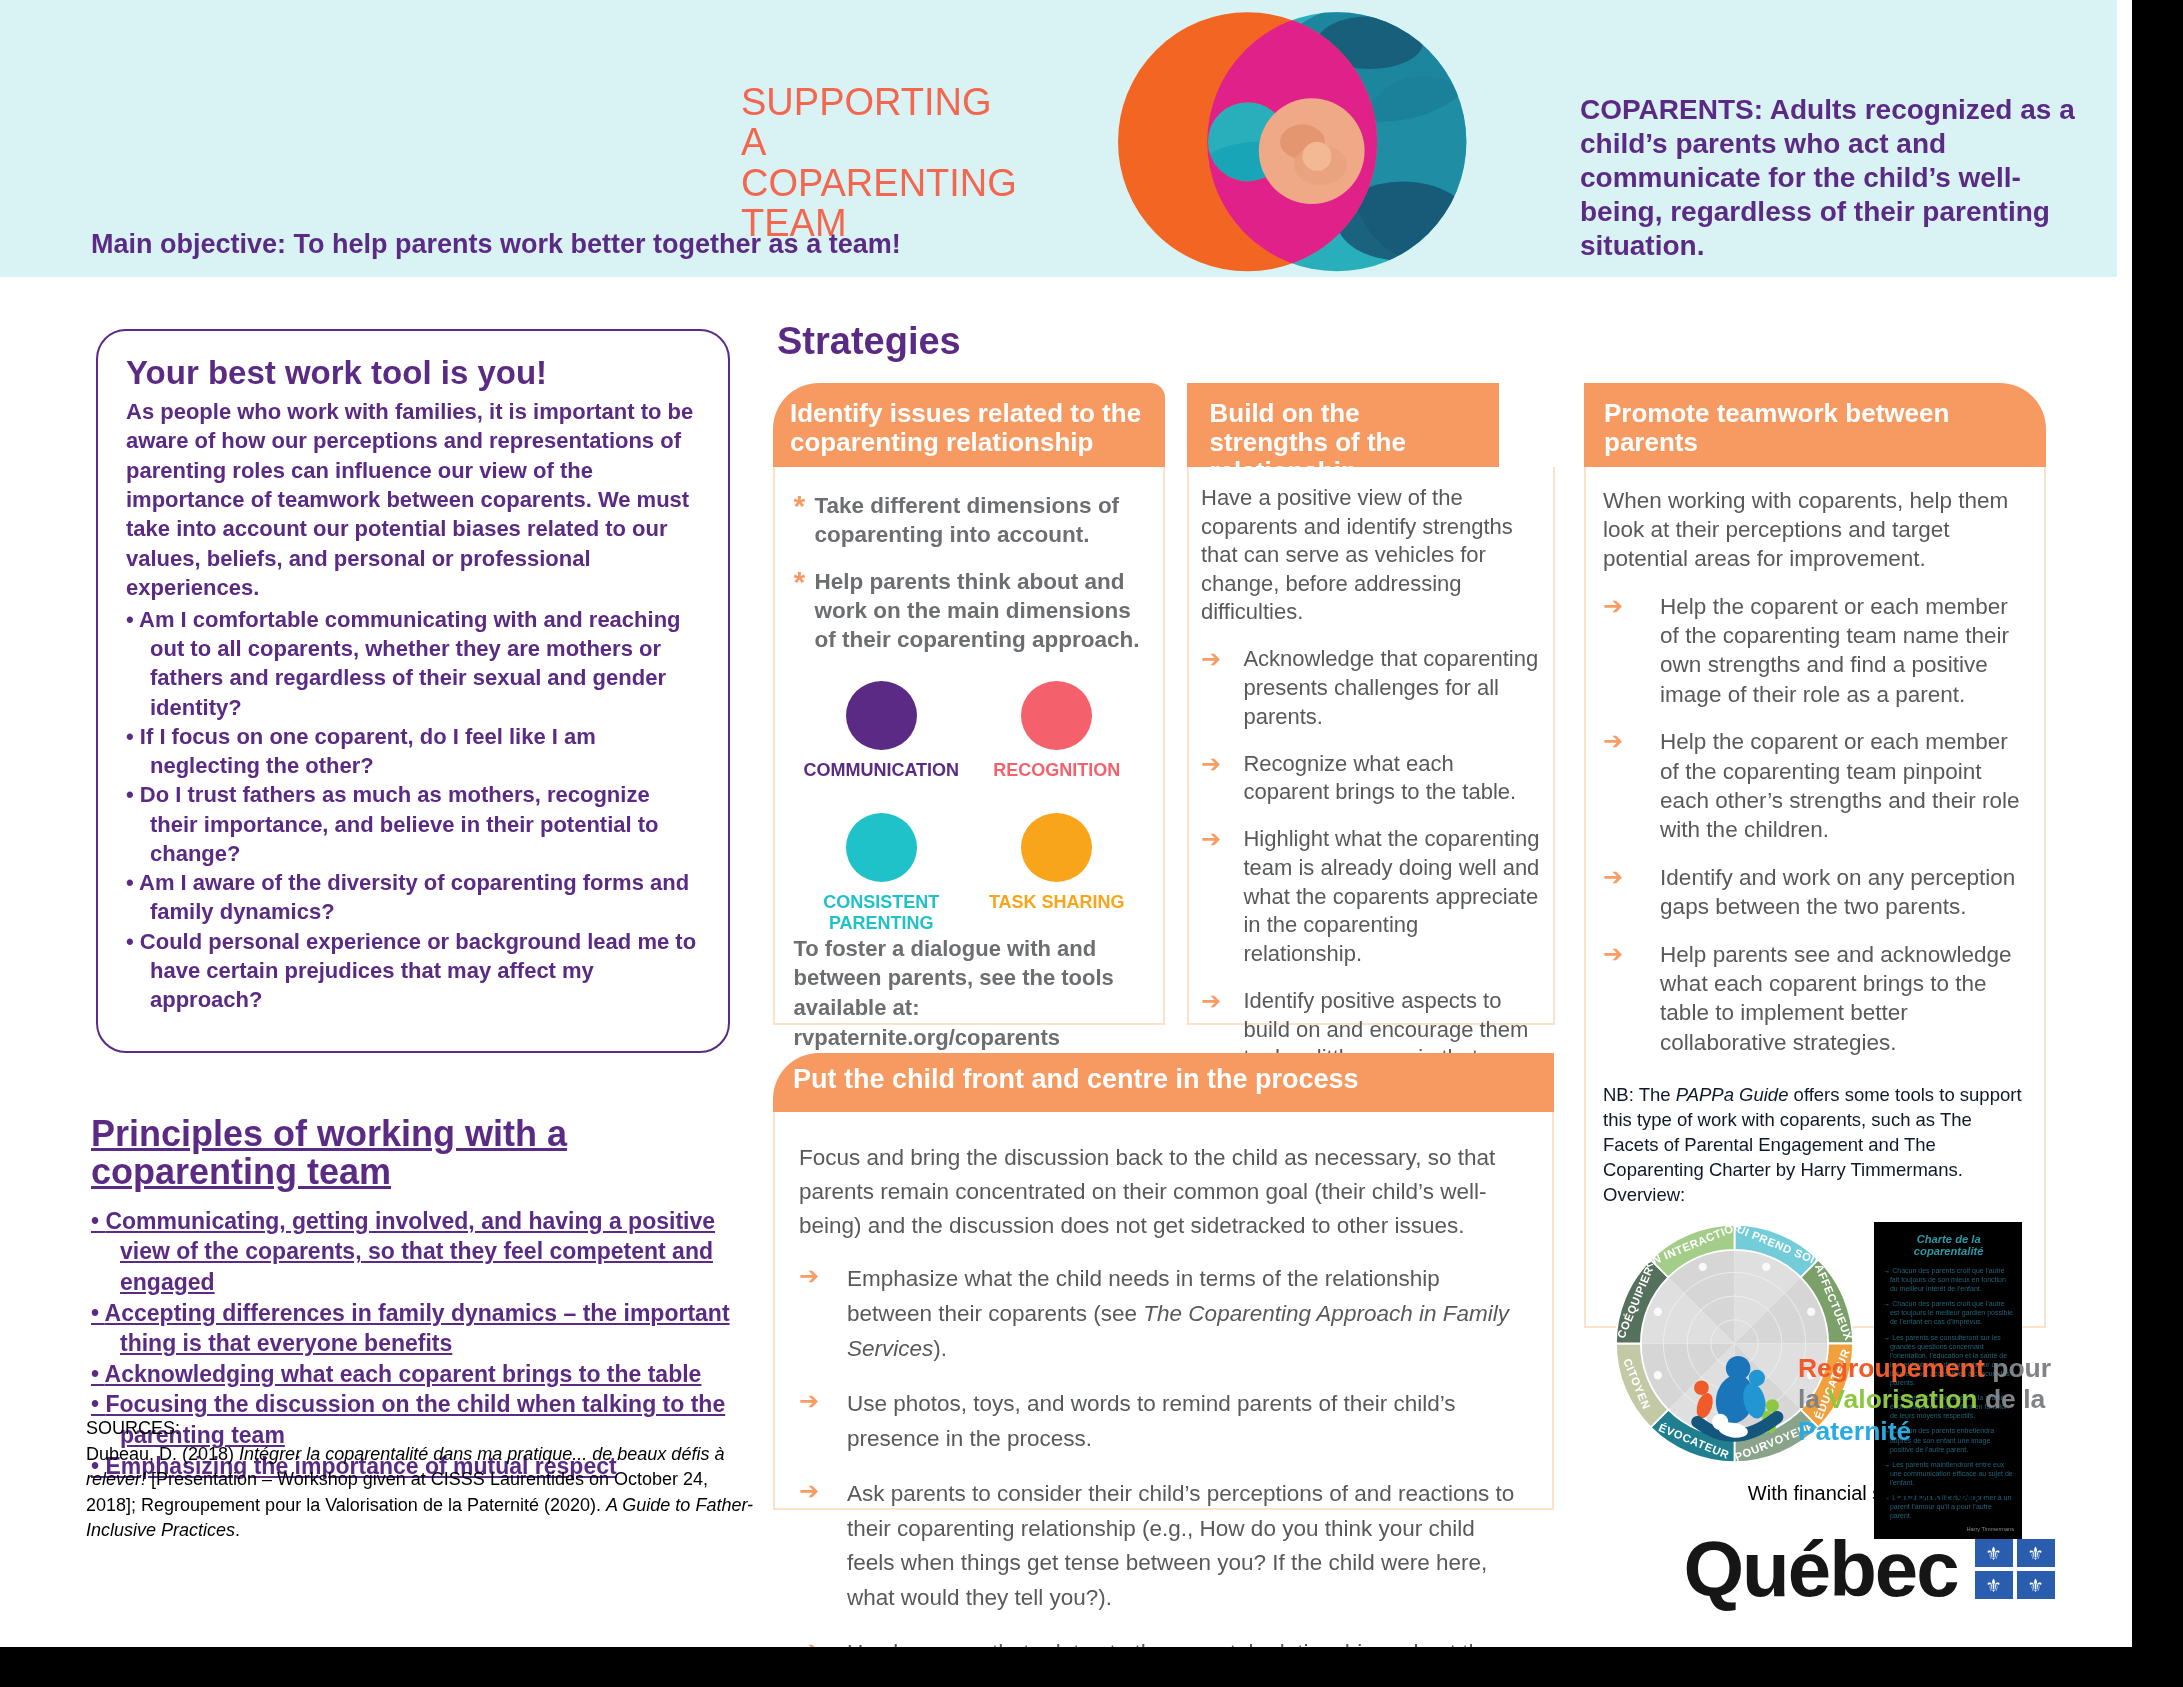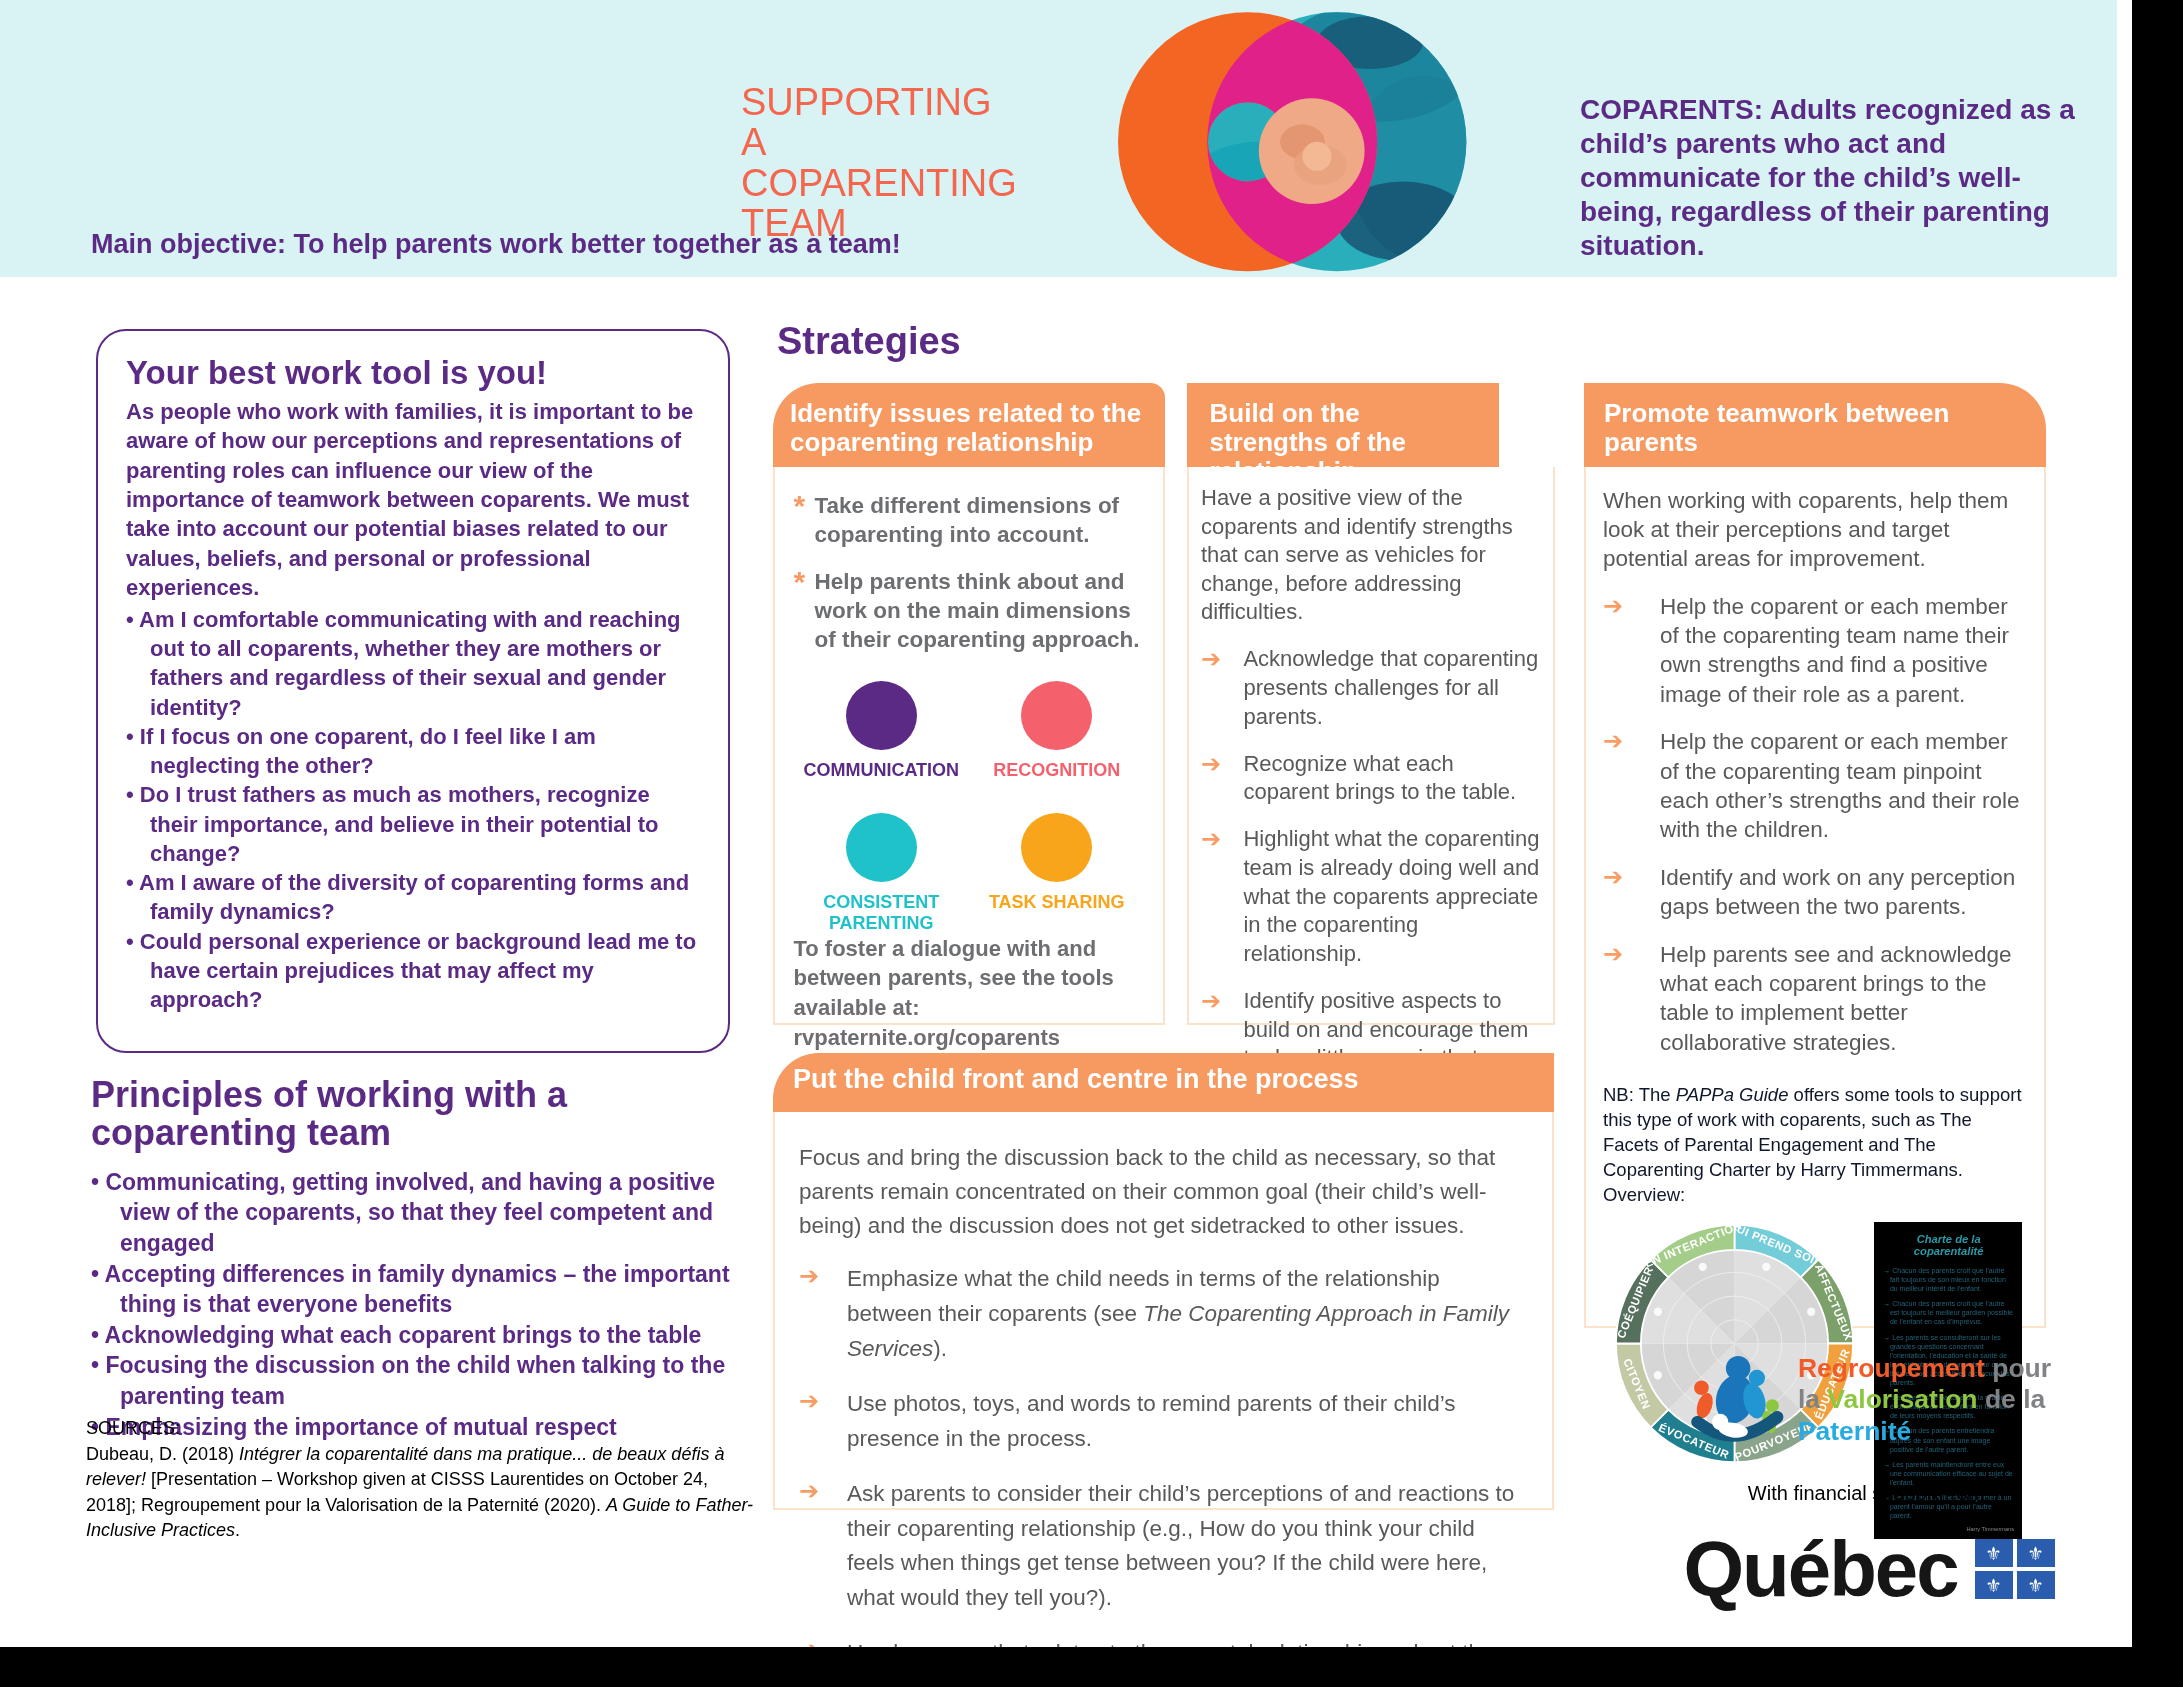--- a/index.html
+++ b/index.html
@@ -21,21 +21,21 @@
 
   .tool-box{position:absolute;left:96px;top:329px;width:634px;height:724px;
     border:2.6px solid #5b2a84;border-radius:30px;box-sizing:border-box;
     padding:22.5px 26.5px 0 28px;color:#5b2a84;background:#fff;}
   .tool-box h2{margin:0 0 5.3px 0;font-size:33px;}
   .tb-text{font-size:22px;font-weight:bold;line-height:1.335;}
   .tb-bullets{margin:2.6px 0 0 0;padding:0;list-style:none;}
   .tb-bullets li{font-size:22px;font-weight:bold;line-height:1.33;padding-left:24px;text-indent:-24px;}
   .tb-bullets li::before{content:"•  ";}
 
-  .principles{position:absolute;left:91px;top:1076px;width:664px;color:#5b2a84;}
+  .principles{position:absolute;left:91px;top:1115px;width:664px;color:#5b2a84;text-decoration:underline;}
   .principles h2{margin:0 0 14.6px 0;font-size:36px;line-height:1.06;}
   .pr-bullets{margin:0;padding:0;list-style:none;}
   .pr-bullets li{font-size:23px;font-weight:bold;line-height:1.33;padding-left:29px;text-indent:-29px;}
   .pr-bullets li::before{content:"•  ";}
 
   .sources{position:absolute;left:86px;top:1416px;width:670px;font-size:18px;line-height:1.42;color:#000;}
   .it{font-style:italic;}
 
   .strategies-h{position:absolute;left:777px;top:320px;font-size:38px;font-weight:bold;color:#5b2a84;}
 

